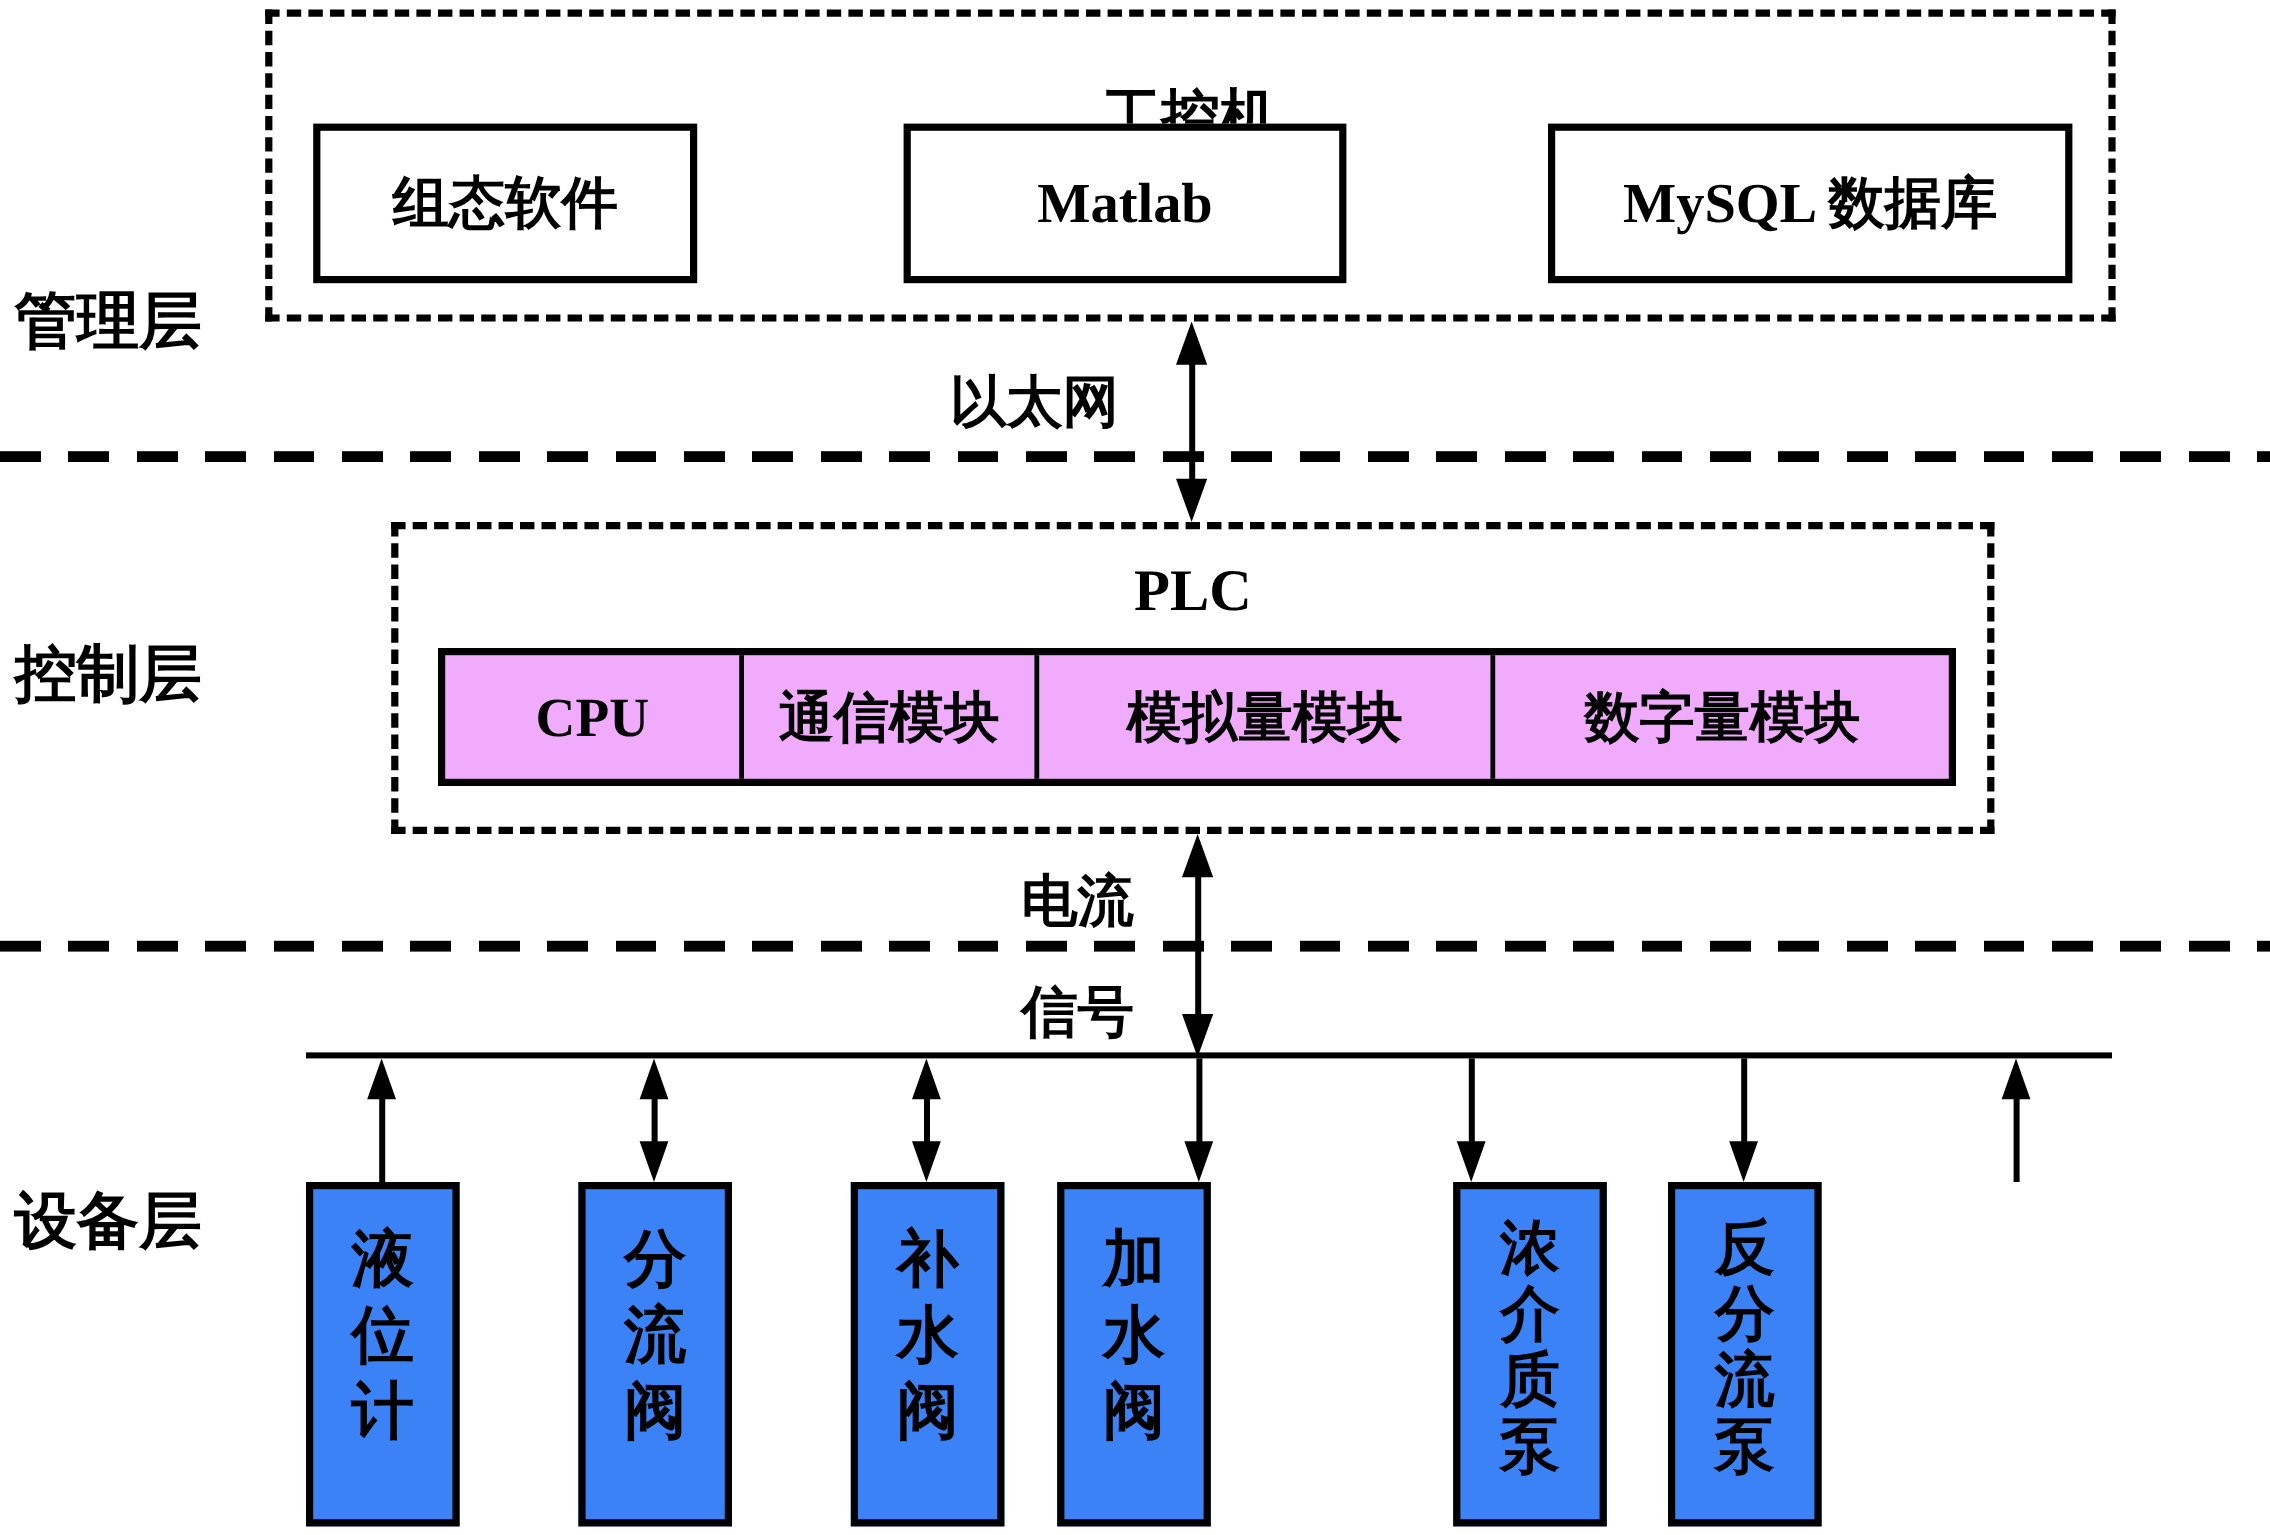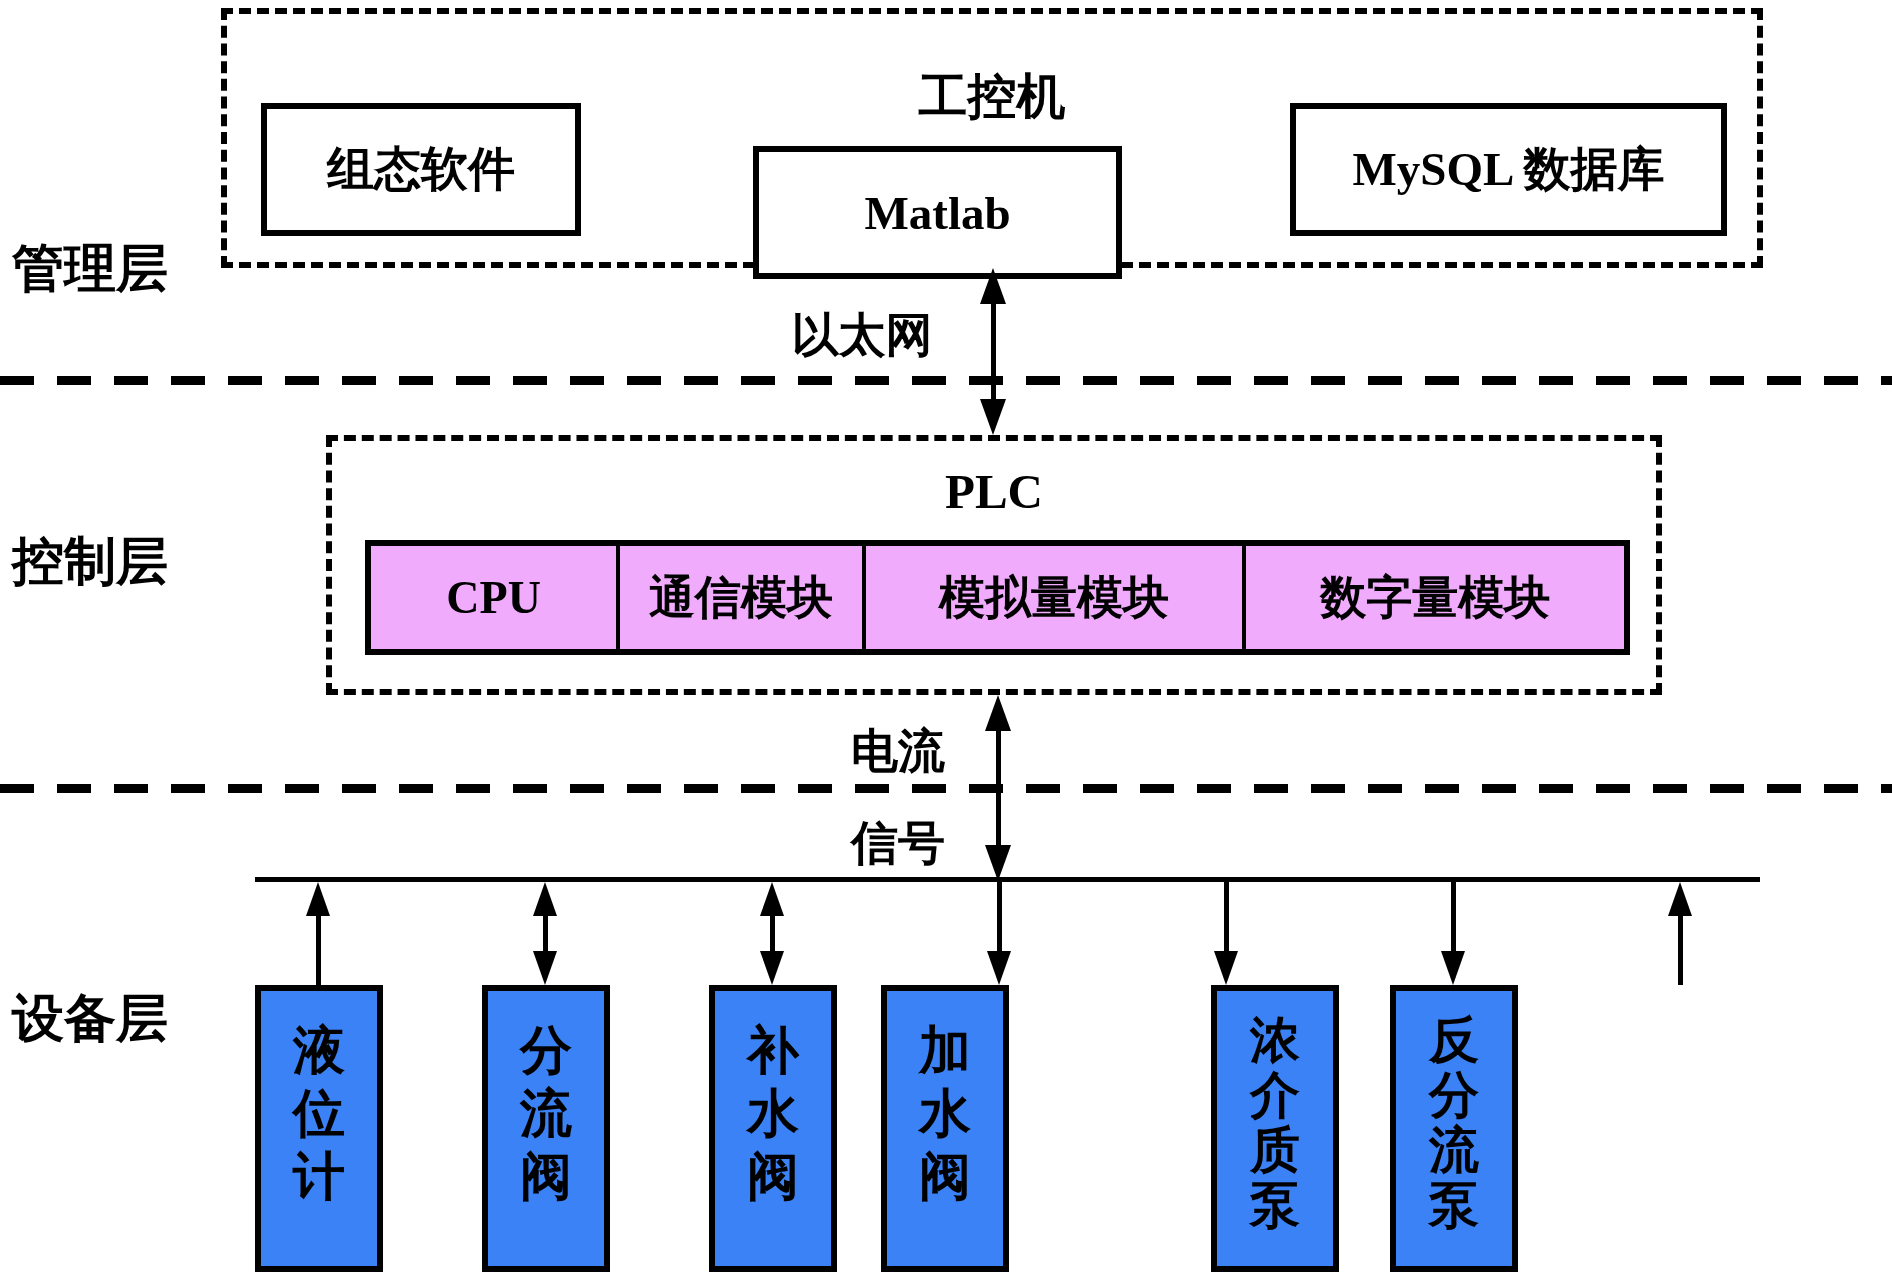--- a/index.html
+++ b/index.html
@@ -97,21 +97,21 @@
 
   <div class="separator" style="top:376px;"></div>
   <div class="separator" style="top:784px;"></div>
 
   <div class="dashed-box" style="left:221px;top:8px;width:1542px;height:260px;">
     <div class="group-title" style="top:18px;margin-top:32px;">工控机</div>
   </div>
   <div class="solid-box" style="left:261px;top:103px;width:320px;height:133px;">
     <span>组态软件</span>
   </div>
-  <div class="solid-box" style="left:753px;top:103px;width:369px;height:133px;margin-top:43px;">
+  <div class="solid-box" style="left:753px;top:103px;width:369px;height:133px;">
     <span>Matlab</span>
   </div>
   <div class="solid-box" style="left:1290px;top:103px;width:437px;height:133px;">
     <span>MySQL 数据库</span>
   </div>
 
   <div>
     <div class="ah up" style="left:980px;top:268px;"></div>
     <div class="shaft" style="left:991px;top:298px;height:107px;"></div>
     <div class="ah down" style="left:980px;top:399px;"></div>

